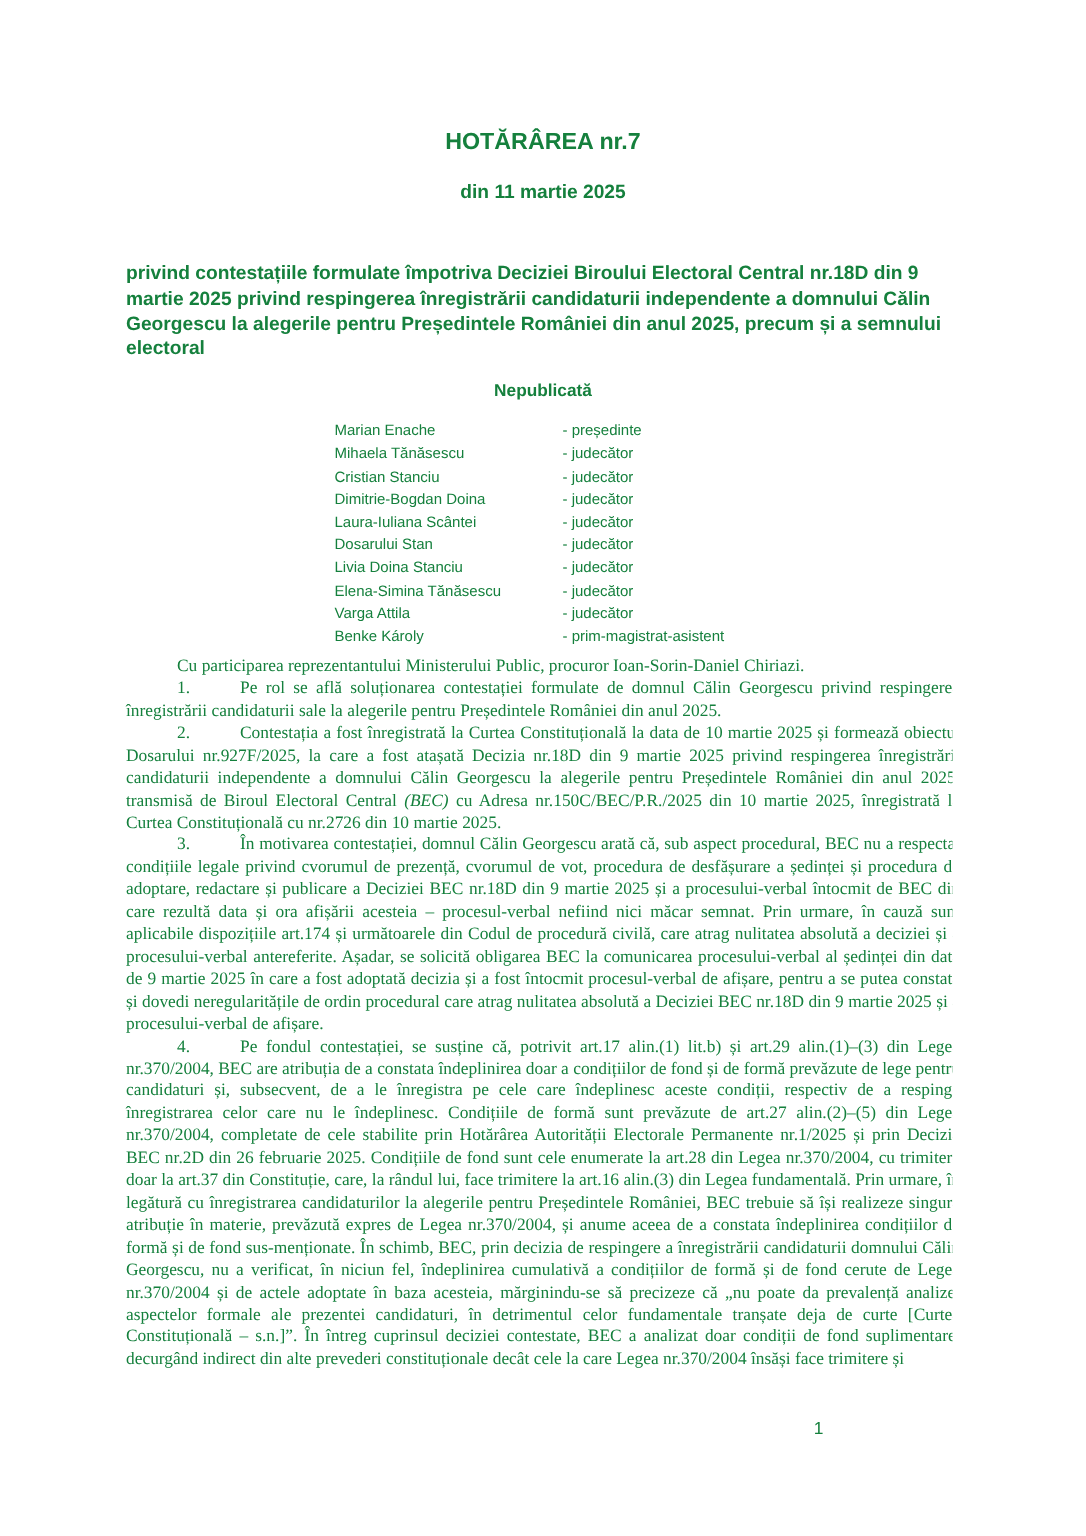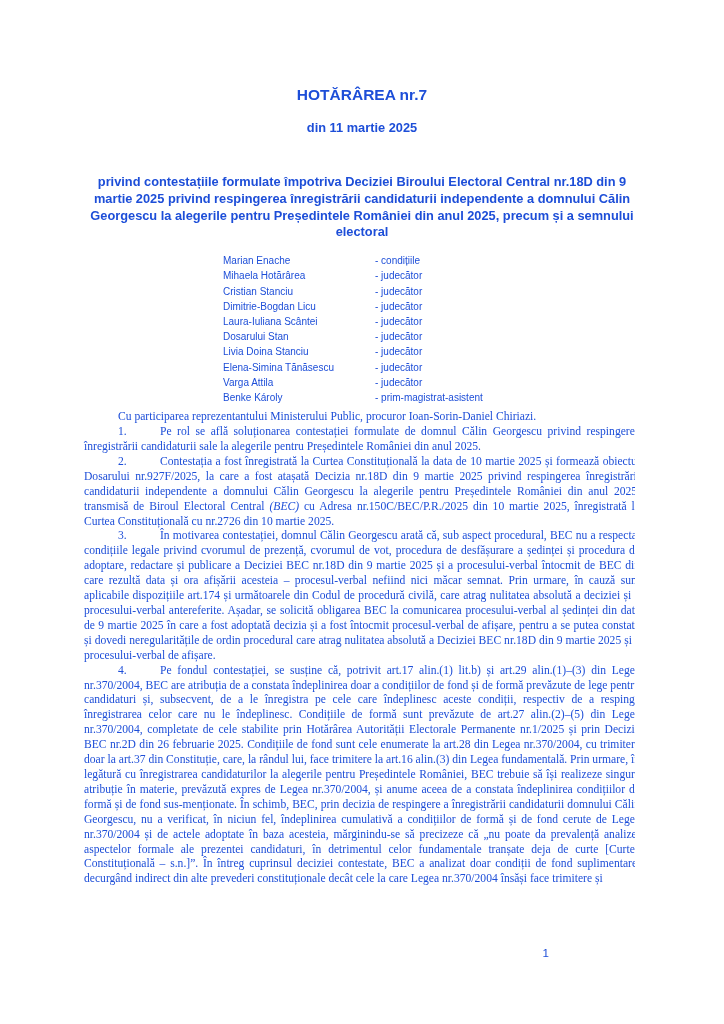--- a/index.html
+++ b/index.html
@@ -5,21 +5,21 @@
   html, body {
     margin: 0;
     padding: 0;
     background: #ffffff;
   }
   .page {
     position: relative;
     width: 635px;
     height: 1024px;
     background: #ffffff;
-    color: #1d4ed8;
+    color: #15803d;
     font-family: "Liberation Sans", "DejaVu Sans", sans-serif;
     overflow: hidden;
   }
   .content {
     position: absolute;
     left: 84px;
     top: 86px;
     width: 556px;
   }
   .doc-title {
@@ -31,21 +31,21 @@
   }
   .doc-date {
     text-align: center;
     font-weight: bold;
     font-size: 12.8px;
     line-height: 16px;
     margin: 16px;
   }
   .doc-subject {
     margin: 38px 0 0 0;
-    text-align: center;
+    text-align: left;
     font-weight: bold;
     font-size: 12.8px;
     line-height: 16.8px;
   }
   .pub-status {
     margin: 13px 0 0 0;
     text-align: center;
     font-weight: bold;
     font-size: 11.5px;
     line-height: 14px;
@@ -90,36 +90,37 @@
 <body>
 
 <div class="page">
   <div class="content">
 
     <p class="doc-title">HOTĂRÂREA nr.7</p>
     <p class="doc-date">din 11 martie 2025</p>
 
     <p class="doc-subject">privind contestațiile formulate împotriva Deciziei Biroului Electoral Central nr.18D din 9 martie 2025 privind respingerea înregistrării candidaturii independente a domnului Călin Georgescu la alegerile pentru Președintele României din anul 2025, precum și a semnului electoral</p>
 
+    <p class="pub-status">Nepublicată</p>
 
     <div class="panel-list">
       <div class="panel-row">
         <span>Marian Enache</span>
-        <span>- condițiile</span>
+        <span>- președinte</span>
       </div>
       <div class="panel-row">
-        <span>Mihaela Hotărârea</span>
+        <span>Mihaela Tănăsescu</span>
         <span>- judecător</span>
       </div>
       <div class="panel-row">
         <span>Cristian Stanciu</span>
         <span>- judecător</span>
       </div>
       <div class="panel-row">
-        <span>Dimitrie-Bogdan Licu</span>
+        <span>Dimitrie-Bogdan Doina</span>
         <span>- judecător</span>
       </div>
       <div class="panel-row">
         <span>Laura-Iuliana Scântei</span>
         <span>- judecător</span>
       </div>
       <div class="panel-row">
         <span>Dosarului Stan</span>
         <span>- judecător</span>
       </div>

